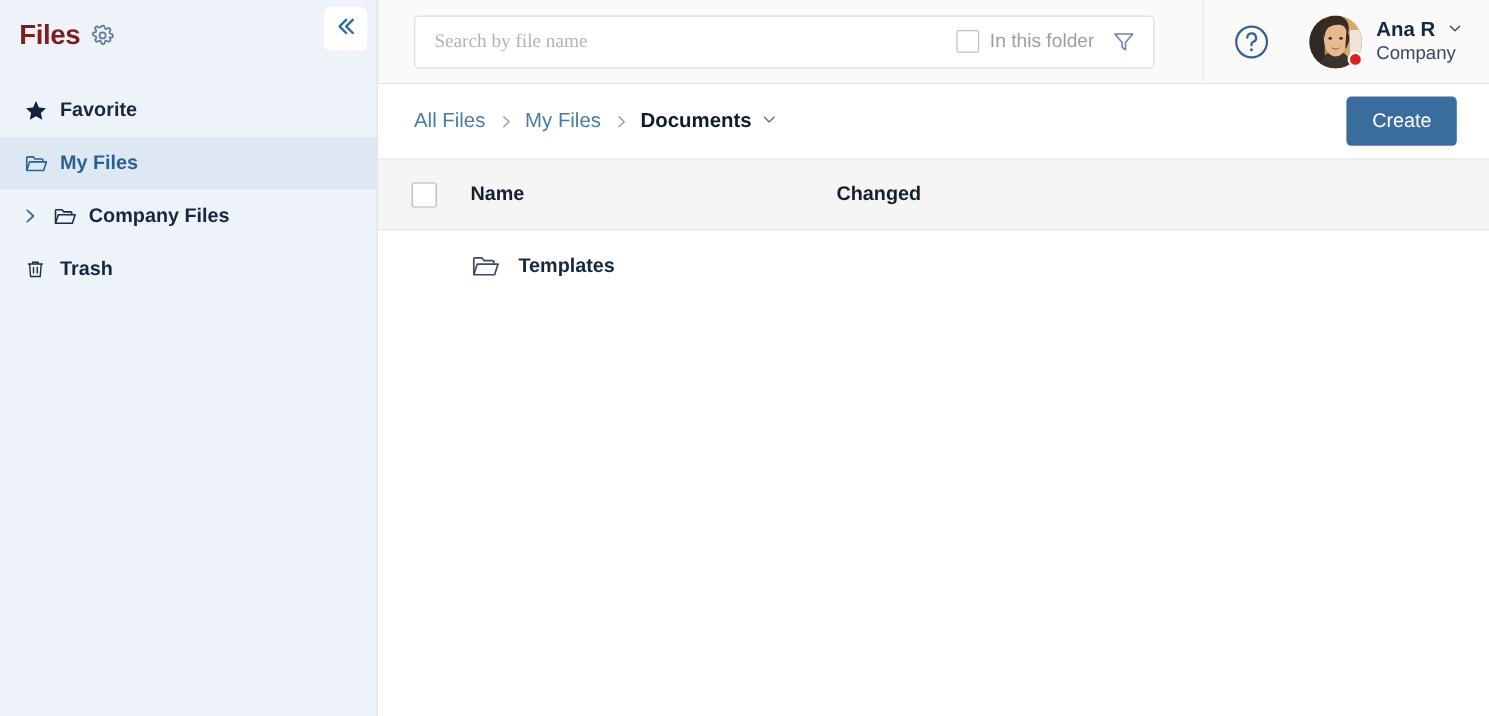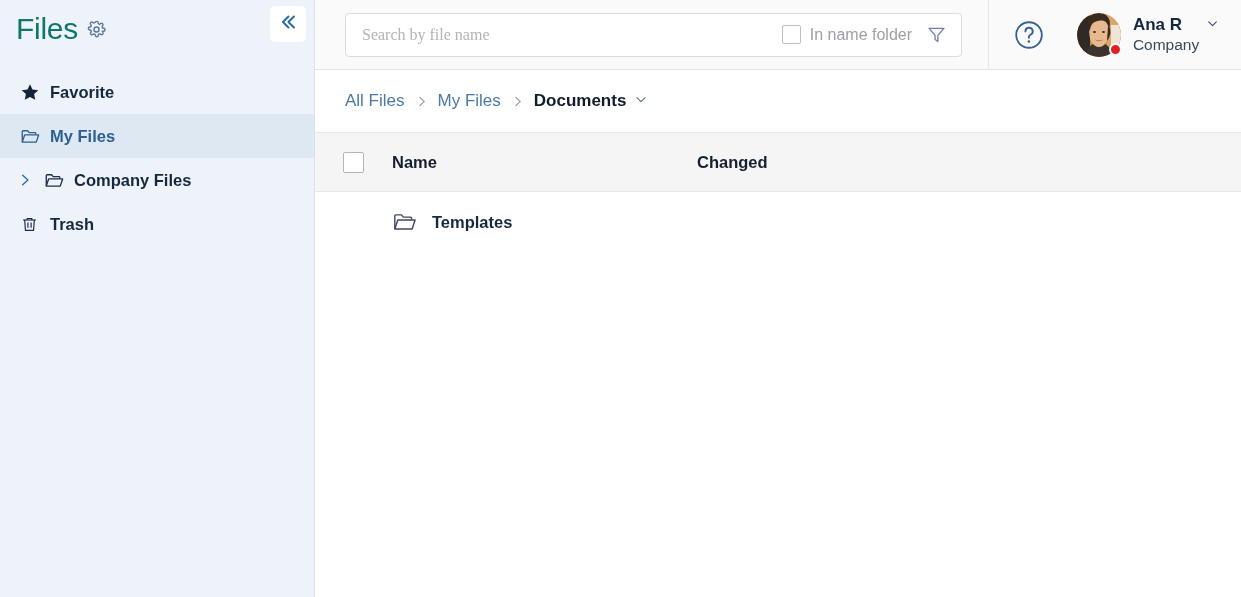--- a/index.html
+++ b/index.html
@@ -18,21 +18,21 @@
     border-right: 1px solid #dbe2ea;
     position: relative;
     flex: 0 0 315px;
   }
   .sidebar-head {
     height: 58px;
     display: flex; align-items: center;
     padding-left: 16px;
   }
   .app-title {
-    font-size: 30px; font-weight: normal; color: #0f766e;
+    font-size: 23px; font-weight: bold; color: #7f1d1d;
     letter-spacing: -0.3px;
   }
   .gear-icon { margin-left: 9px; display: flex; align-items: center; color: #5b7a99; }
   .collapse-btn {
     position: absolute; top: 6px; right: 8px;
     width: 36px; height: 36px; border-radius: 5px;
     background: #ffffff;
     display: flex; align-items: center; justify-content: center;
     color: #2e6da4;
   }
@@ -89,21 +89,21 @@
   .avatar {
     width: 44px; height: 44px; border-radius: 50%; overflow: hidden;
     background: #d88c3e;
   }
   .status-dot {
     position: absolute; right: -1px; bottom: 1px;
     width: 13px; height: 13px; border-radius: 50%;
     background: #e02020; border: 2px solid #fafafa;
   }
   .user-meta { margin-left: 12px; line-height: 1.22; }
-  .user-name { font-size: 17px; font-weight: bold; color: #16283f; display: flex; align-items: center; gap: 24px; }
+  .user-name { font-size: 17px; font-weight: bold; color: #16283f; display: flex; align-items: center; gap: 10px; }
   .user-org { font-size: 15.5px; color: #3a4a5e; }
 
   
   .crumbbar {
     height: 62px; display: flex; align-items: center;
     padding: 0 28px 0 30px; position: relative;
   }
   .crumbs { display: flex; align-items: center; font-size: 17px; }
   .crumb-link { color: #4a7ba7; }
   .crumb-sep { color: #9aa7b4; margin: 0 10px; font-size: 15px; display:flex; }
@@ -210,21 +210,21 @@
     </nav>
   </aside>
 
   <section class="main">
 
     <div class="topbar">
       <div class="search-wrap">
         <input class="search-input" type="text" placeholder="Search by file name" style="">
         <span class="folder-check">
           <span class="cb"></span>
-          <span class="folder-check-lbl">In name folder</span>
+          <span class="folder-check-lbl">In this folder</span>
         </span>
         <span class="filter-icon">
           <svg width="21" height="21" viewBox="0 0 24 24" fill="none" stroke="currentColor" stroke-width="1.5" stroke-linejoin="round">
             <polygon points="3.5,5 20.5,5 13.6,13 13.6,20 10.4,17.6 10.4,13"></polygon>
           </svg>
         </span>
       </div>
 
       <div class="topbar-right">
         <span class="help-icon">
@@ -292,20 +292,21 @@
         </span>
         <span class="crumb-current">
           <span>Documents</span>
           <span>
             <svg width="14" height="14" viewBox="0 0 24 24" fill="none" stroke="#5a6b7d" stroke-width="1.8" stroke-linecap="round" stroke-linejoin="round">
               <polyline points="5,9.5 12,16.5 19,9.5"></polyline>
             </svg>
           </span>
         </span>
       </div>
+      <button class="create-btn">Create</button>
     </div>
 
     <div class="tbl-head">
       <div class="col-cb">
         <span class="cb"></span>
       </div>
       <div class="col-name th">Name</div>
       <div class="col-changed th">Changed</div>
     </div>
 

